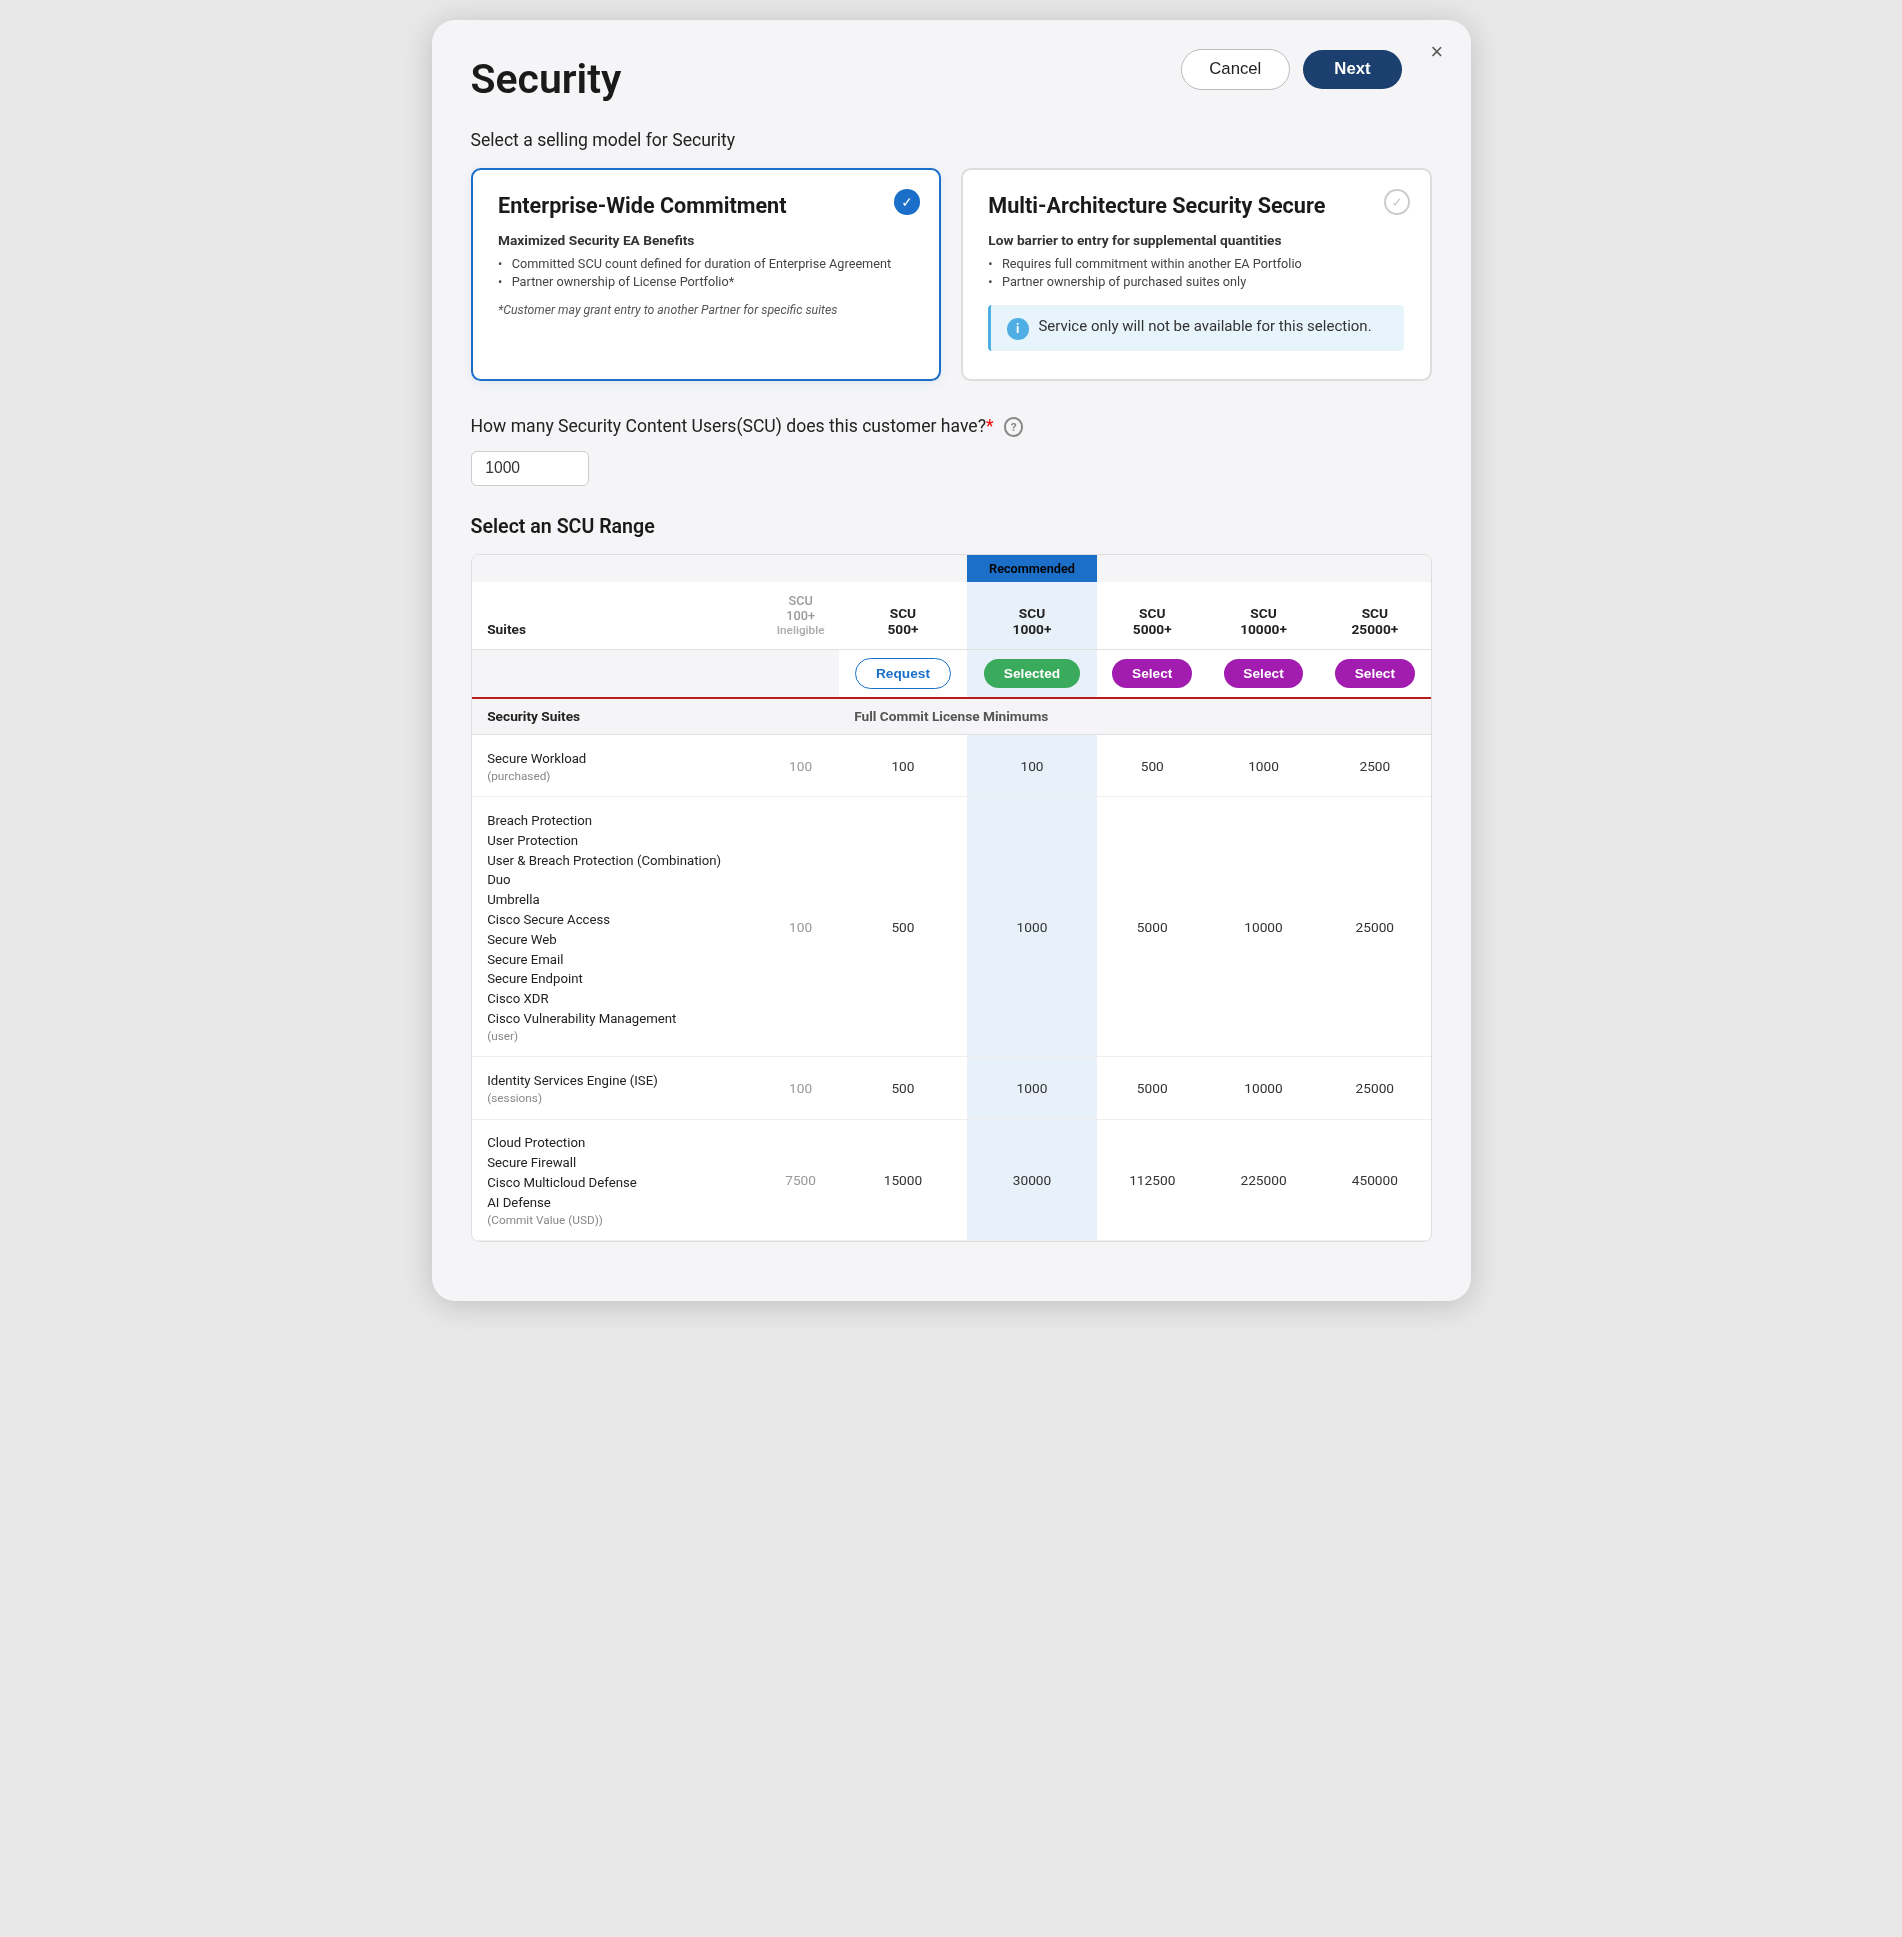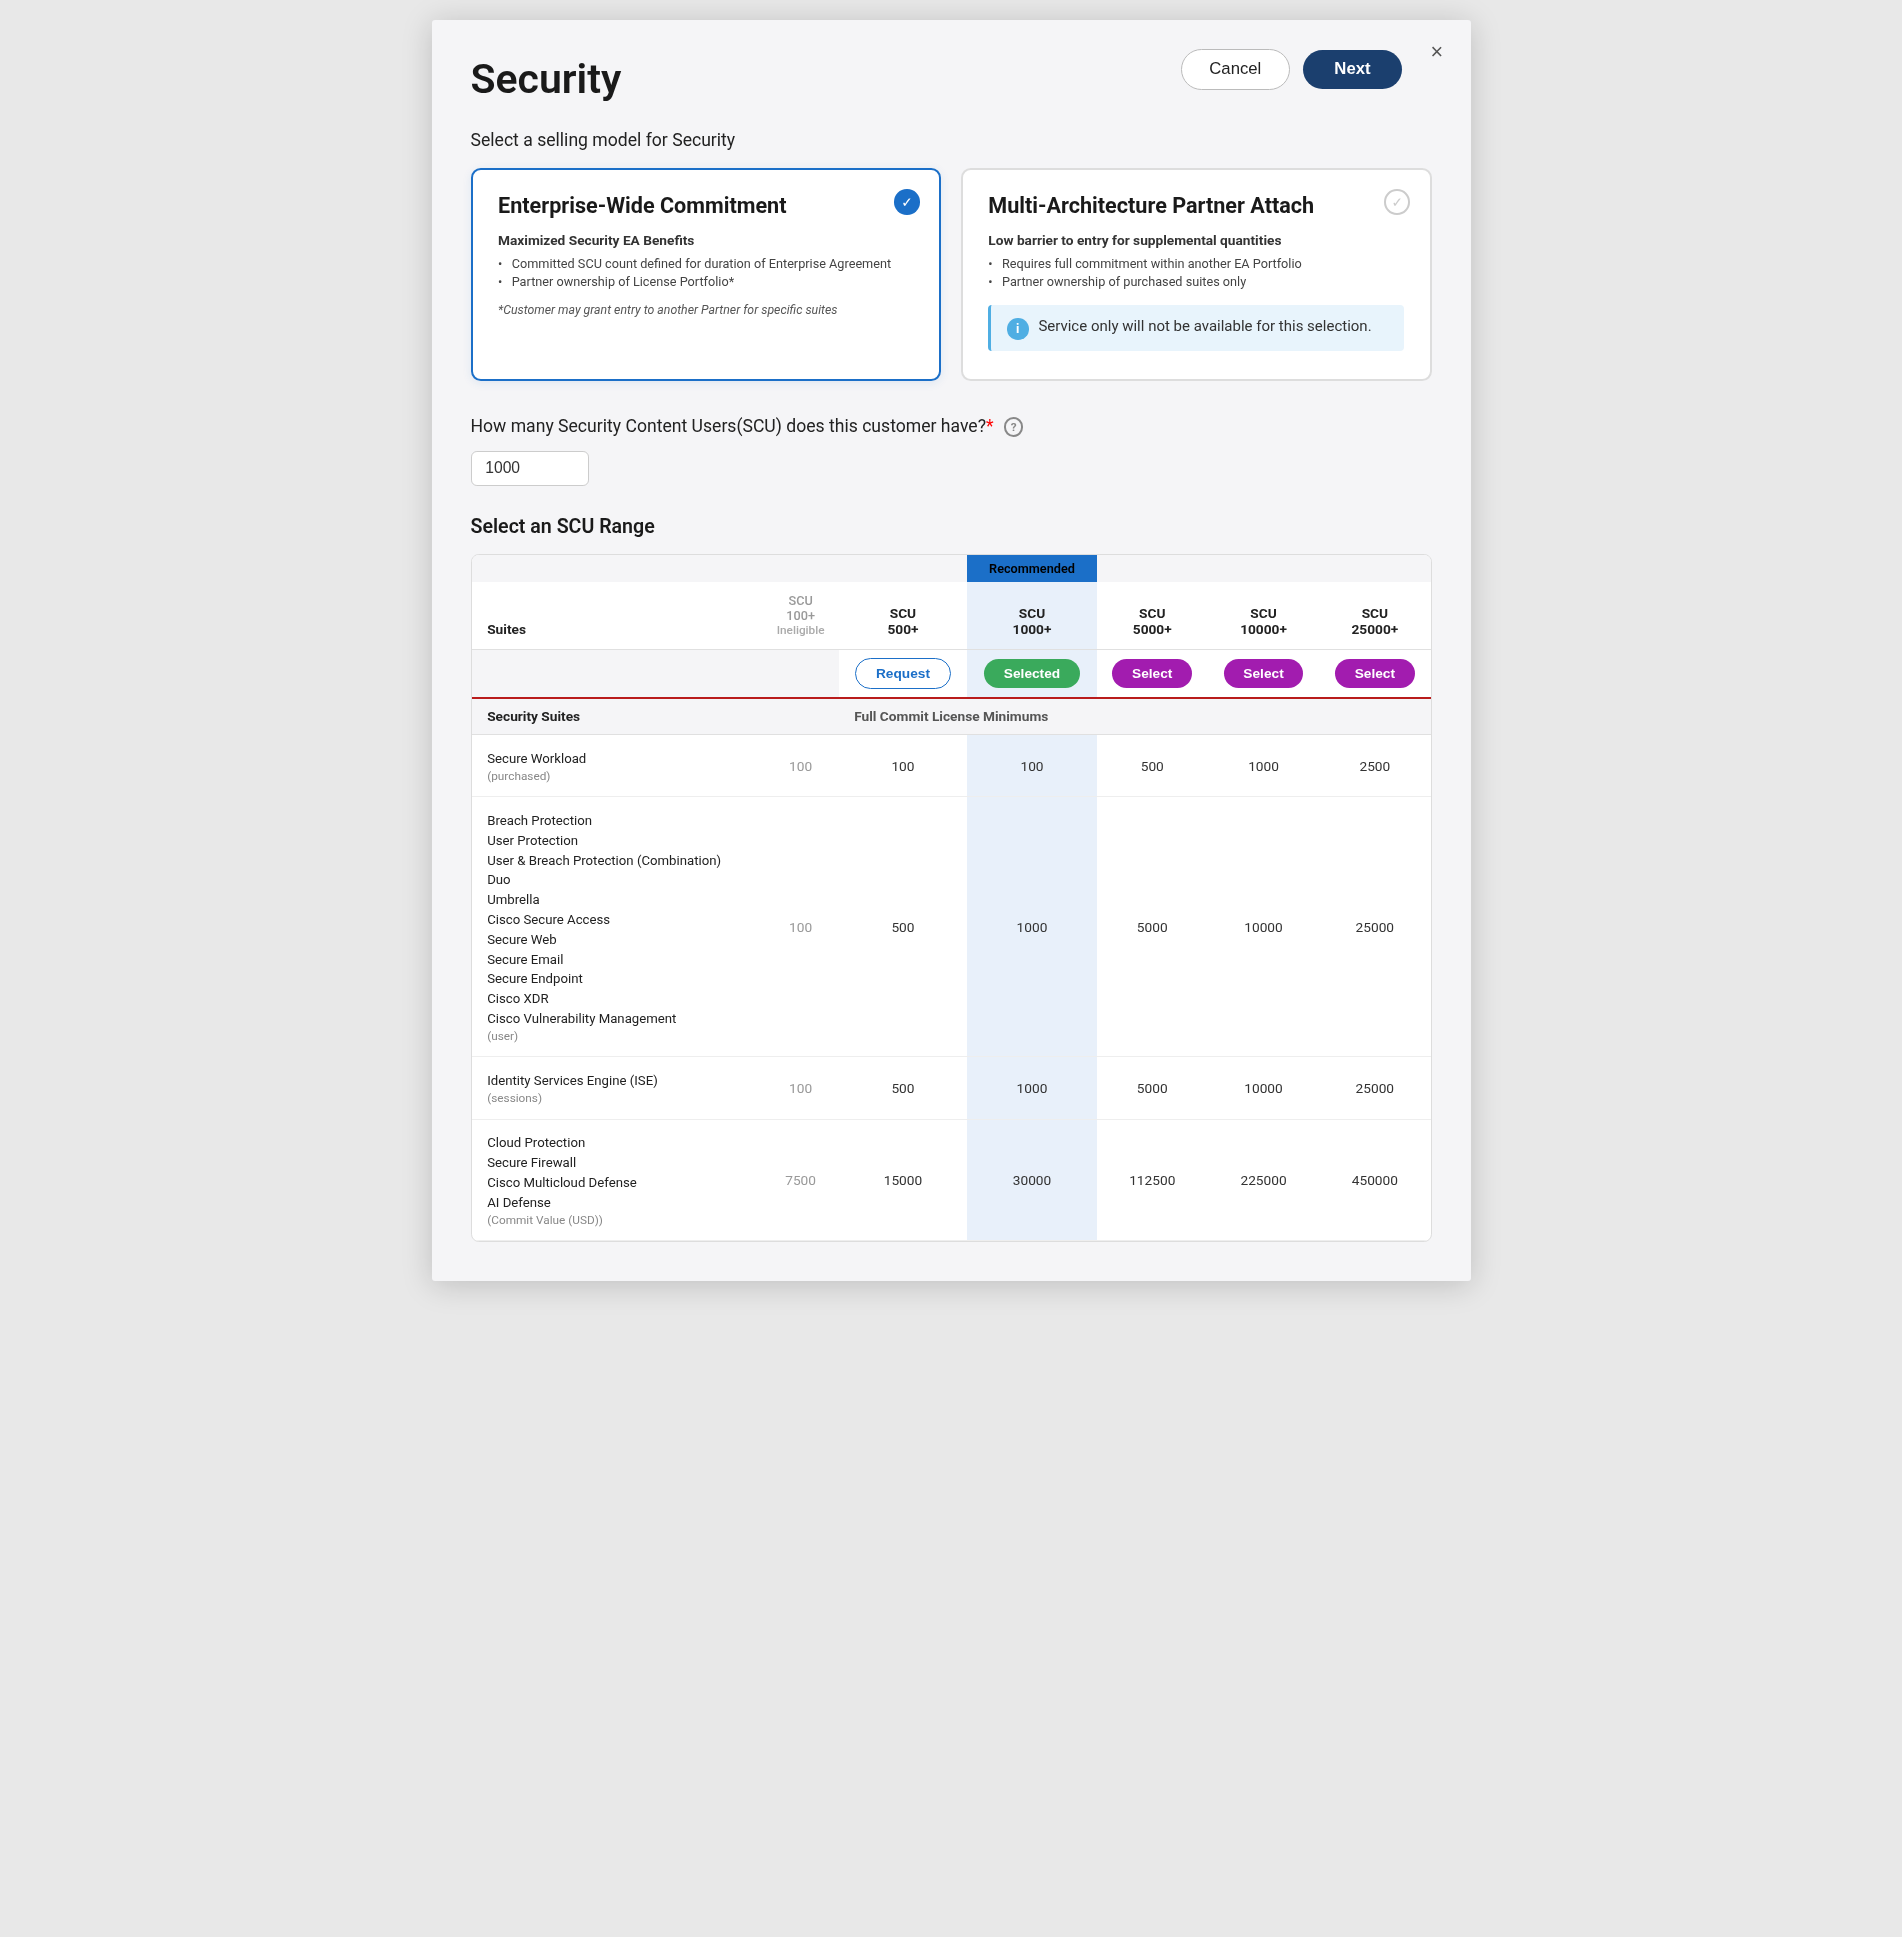--- a/index.html
+++ b/index.html
@@ -7,25 +7,25 @@
       font-family: -apple-system, BlinkMacSystemFont, 'Segoe UI', Roboto, sans-serif;
       background: #e8e8e8;
       display: flex;
       justify-content: center;
       align-items: flex-start;
       min-height: 100vh;
       padding: 19.6px;
     }
     .modal {
       background: #f5f5f7;
-      border-radius: 3px;
+      border-radius: 23px;
       width: 1039px;
       min-height: 941px;
       position: relative;
-      padding: 35px 39px 39px;
+      padding: 35px 39px 59px;
       box-shadow: 0 3.9px 31px rgba(0,0,0,0.18);
     }
     .modal-header {
       display: flex;
       align-items: flex-start;
       justify-content: space-between;
       margin-bottom: 27.4px;
     }
     .modal-title {
       font-size: 41px;
@@ -339,21 +339,21 @@
         <div class="card-subtitle">Maximized Security EA Benefits</div>
         <ul class="card-bullets">
           <li>Committed SCU count defined for duration of Enterprise Agreement</li>
           <li>Partner ownership of License Portfolio*</li>
         </ul>
         <div class="card-note">*Customer may grant entry to another Partner for specific suites</div>
       </div>
 
       <div class="card">
         <div class="card-check inactive">✓</div>
-        <div class="card-title">Multi-Architecture Partner Attach</div>
+        <div class="card-title">Multi-Architecture Security Secure</div>
         <div class="card-subtitle">Low barrier to entry for supplemental quantities</div>
         <ul class="card-bullets">
           <li>Requires full commitment within another EA Portfolio</li>
           <li>Partner ownership of purchased suites only</li>
         </ul>
         <div class="info-box">
           <div class="info-icon">i</div>
           <span class="info-text">Service only will not be available for this selection.</span>
         </div>
       </div>

